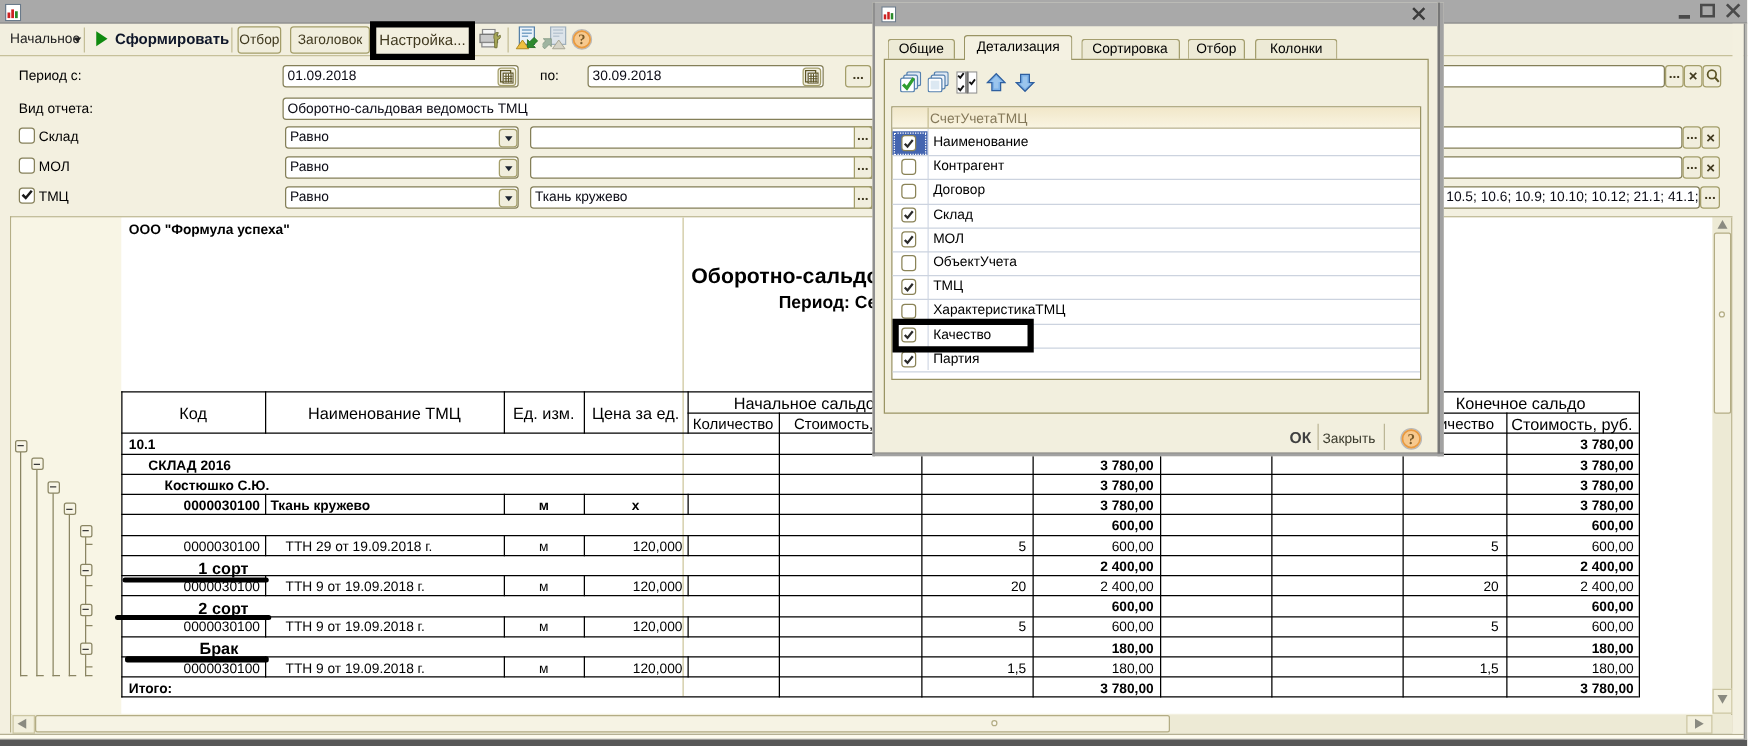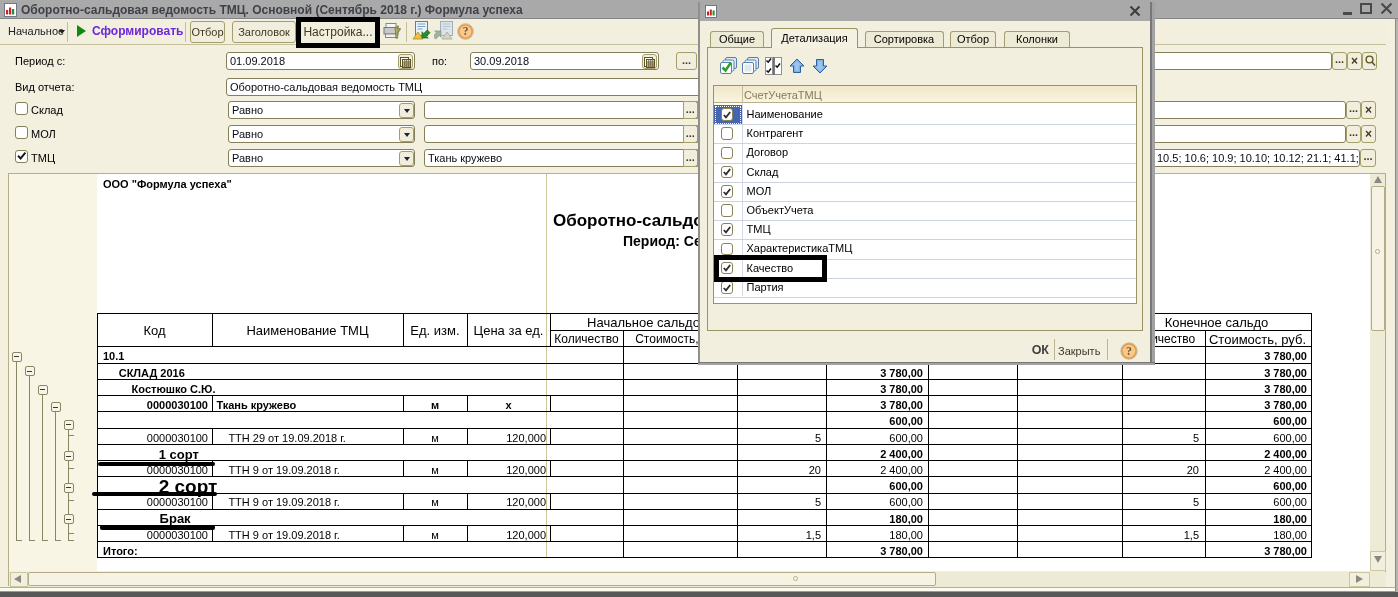--- a/index.html
+++ b/index.html
@@ -22,33 +22,32 @@
 <body>
 <div id="root">
 
 <div class="a" style="left:0;top:0;width:1398px;height:19px;background:#a9a9a9;border-bottom:1px solid #858585"></div>
 <svg class="a" style="left:4px;top:3px" width="13" height="14" viewBox="0 0 13 14">
       <rect x="0.5" y="0.5" width="12" height="13" fill="#fff" stroke="#6a7a8a"></rect>
       <rect x="2" y="7" width="2.2" height="4.5" fill="#cc2222"></rect>
       <rect x="5" y="4.5" width="2.2" height="7" fill="#cc2222"></rect>
       <rect x="8" y="6" width="2.2" height="5.5" fill="#2a8a2a"></rect>
     </svg>
-<div class="t bd" style="left:21px;top:3px;font-size:12px;line-height:14px;color:#3e4248">Оборотно-сальдовая ведомость ТМЦ. Основной (Сентябрь 2018 г.) Формула успеха</div>
 <div class="a" style="left:1343px;top:12px;width:9px;height:3px;background:#4a4a4a"></div>
 <div class="a" style="left:1360px;top:3px;width:12px;height:11px;border:2px solid #4a4a4a"></div>
 <svg class="a" style="left:1380px;top:2px" width="13" height="13" viewBox="0 0 13 13">
       <path d="M1.5 1.5 L11.5 11.5 M11.5 1.5 L1.5 11.5" stroke="#4a4a4a" stroke-width="2.2"></path>
     </svg>
 
 <div class="a" style="left:0;top:19px;width:1398px;height:26px;background:#f2efdf;border-bottom:1px solid #c6c09a"></div>
 <div class="t" style="left:8px;top:25px;color:#222">Начальное</div>
 <div class="a" style="left:59px;top:30px;width:0;height:0;border-left:3.5px solid transparent;border-right:3.5px solid transparent;border-top:4px solid #222"></div>
 <div class="sep" style="left:67px;top:22px;height:20px"></div>
 <div class="a" style="left:77px;top:25px;width:0;height:0;border-top:6px solid transparent;border-bottom:6px solid transparent;border-left:9px solid #0f8a0f"></div>
-<div class="t bd" style="left:92px;top:25px;font-size:12px;color:#6d28d9">Сформировать</div>
+<div class="t bd" style="left:92px;top:25px;font-size:12px;color:#0f172a">Сформировать</div>
 <div class="sep" style="left:185px;top:22px;height:20px"></div>
 <div class="bt t c" style="left:190px;top:21px;width:35px;height:22px;line-height:20px">Отбор</div>
 <div class="bt t c" style="left:232px;top:21px;width:64px;height:22px;line-height:20px">Заголовок</div>
 <div class="t c" style="left:302px;top:22px;width:72px;height:20px;line-height:20px;font-size:12px;color:#40391f">Настройка...</div>
 
 <svg class="a" style="left:383px;top:23px" width="19" height="17" viewBox="0 0 19 17">
       <rect x="3" y="0.5" width="10" height="4" fill="#f6f6f6" stroke="#888"></rect>
       <rect x="1" y="4.5" width="14" height="6.5" fill="#c9c9c9" stroke="#777"></rect>
       <rect x="2.5" y="11" width="11" height="3.5" fill="#f0f0f0" stroke="#888"></rect>
       <path d="M12.2 5.2 c0.3 -1.8 2 -2.6 3.6 -2 l-1.4 1.8 l0.8 1.2 l2 -1 c0.6 1.6 -0.4 3.2 -2.2 3.4 l-0.4 6.6 l-1.8 0 l-0.3 -6.8 c-0.5 -0.7 -0.5 -2 -0.3 -3.2 z" fill="#a8a858" stroke="#6e6e34" stroke-width="0.7"></path>
@@ -268,21 +267,21 @@
 <div class="t bd r" style="left:823px;top:447.7px;width:100px">2 400,00</div>
 <div class="t bd r" style="left:1207px;top:447.7px;width:100px">2 400,00</div>
 <div class="t r" style="left:108px;top:463.9px;width:100px">0000030100</div>
 <div class="t" style="left:228.4px;top:463.9px">ТТН 9 от 19.09.2018 г.</div>
 <div class="t c" style="left:403px;top:463.9px;width:64px">м</div>
 <div class="t r" style="left:446px;top:463.9px;width:100px">120,000</div>
 <div class="t r" style="left:721px;top:463.9px;width:100px">20</div>
 <div class="t r" style="left:823px;top:463.9px;width:100px">2 400,00</div>
 <div class="t r" style="left:1099px;top:463.9px;width:100px">20</div>
 <div class="t r" style="left:1207px;top:463.9px;width:100px">2 400,00</div>
-<div class="t bd" style="left:158.7px;top:479px;font-size:19px;line-height:15px">2 сорт</div>
+<div class="t bd" style="left:158.7px;top:479px;font-size:13px;line-height:15px">2 сорт</div>
 <div class="t bd r" style="left:823px;top:480.2px;width:100px">600,00</div>
 <div class="t bd r" style="left:1207px;top:480.2px;width:100px">600,00</div>
 <div class="t r" style="left:108px;top:496.4px;width:100px">0000030100</div>
 <div class="t" style="left:228.4px;top:496.4px">ТТН 9 от 19.09.2018 г.</div>
 <div class="t c" style="left:403px;top:496.4px;width:64px">м</div>
 <div class="t r" style="left:446px;top:496.4px;width:100px">120,000</div>
 <div class="t r" style="left:721px;top:496.4px;width:100px">5</div>
 <div class="t r" style="left:823px;top:496.4px;width:100px">600,00</div>
 <div class="t r" style="left:1099px;top:496.4px;width:100px">5</div>
 <div class="t r" style="left:1207px;top:496.4px;width:100px">600,00</div>

